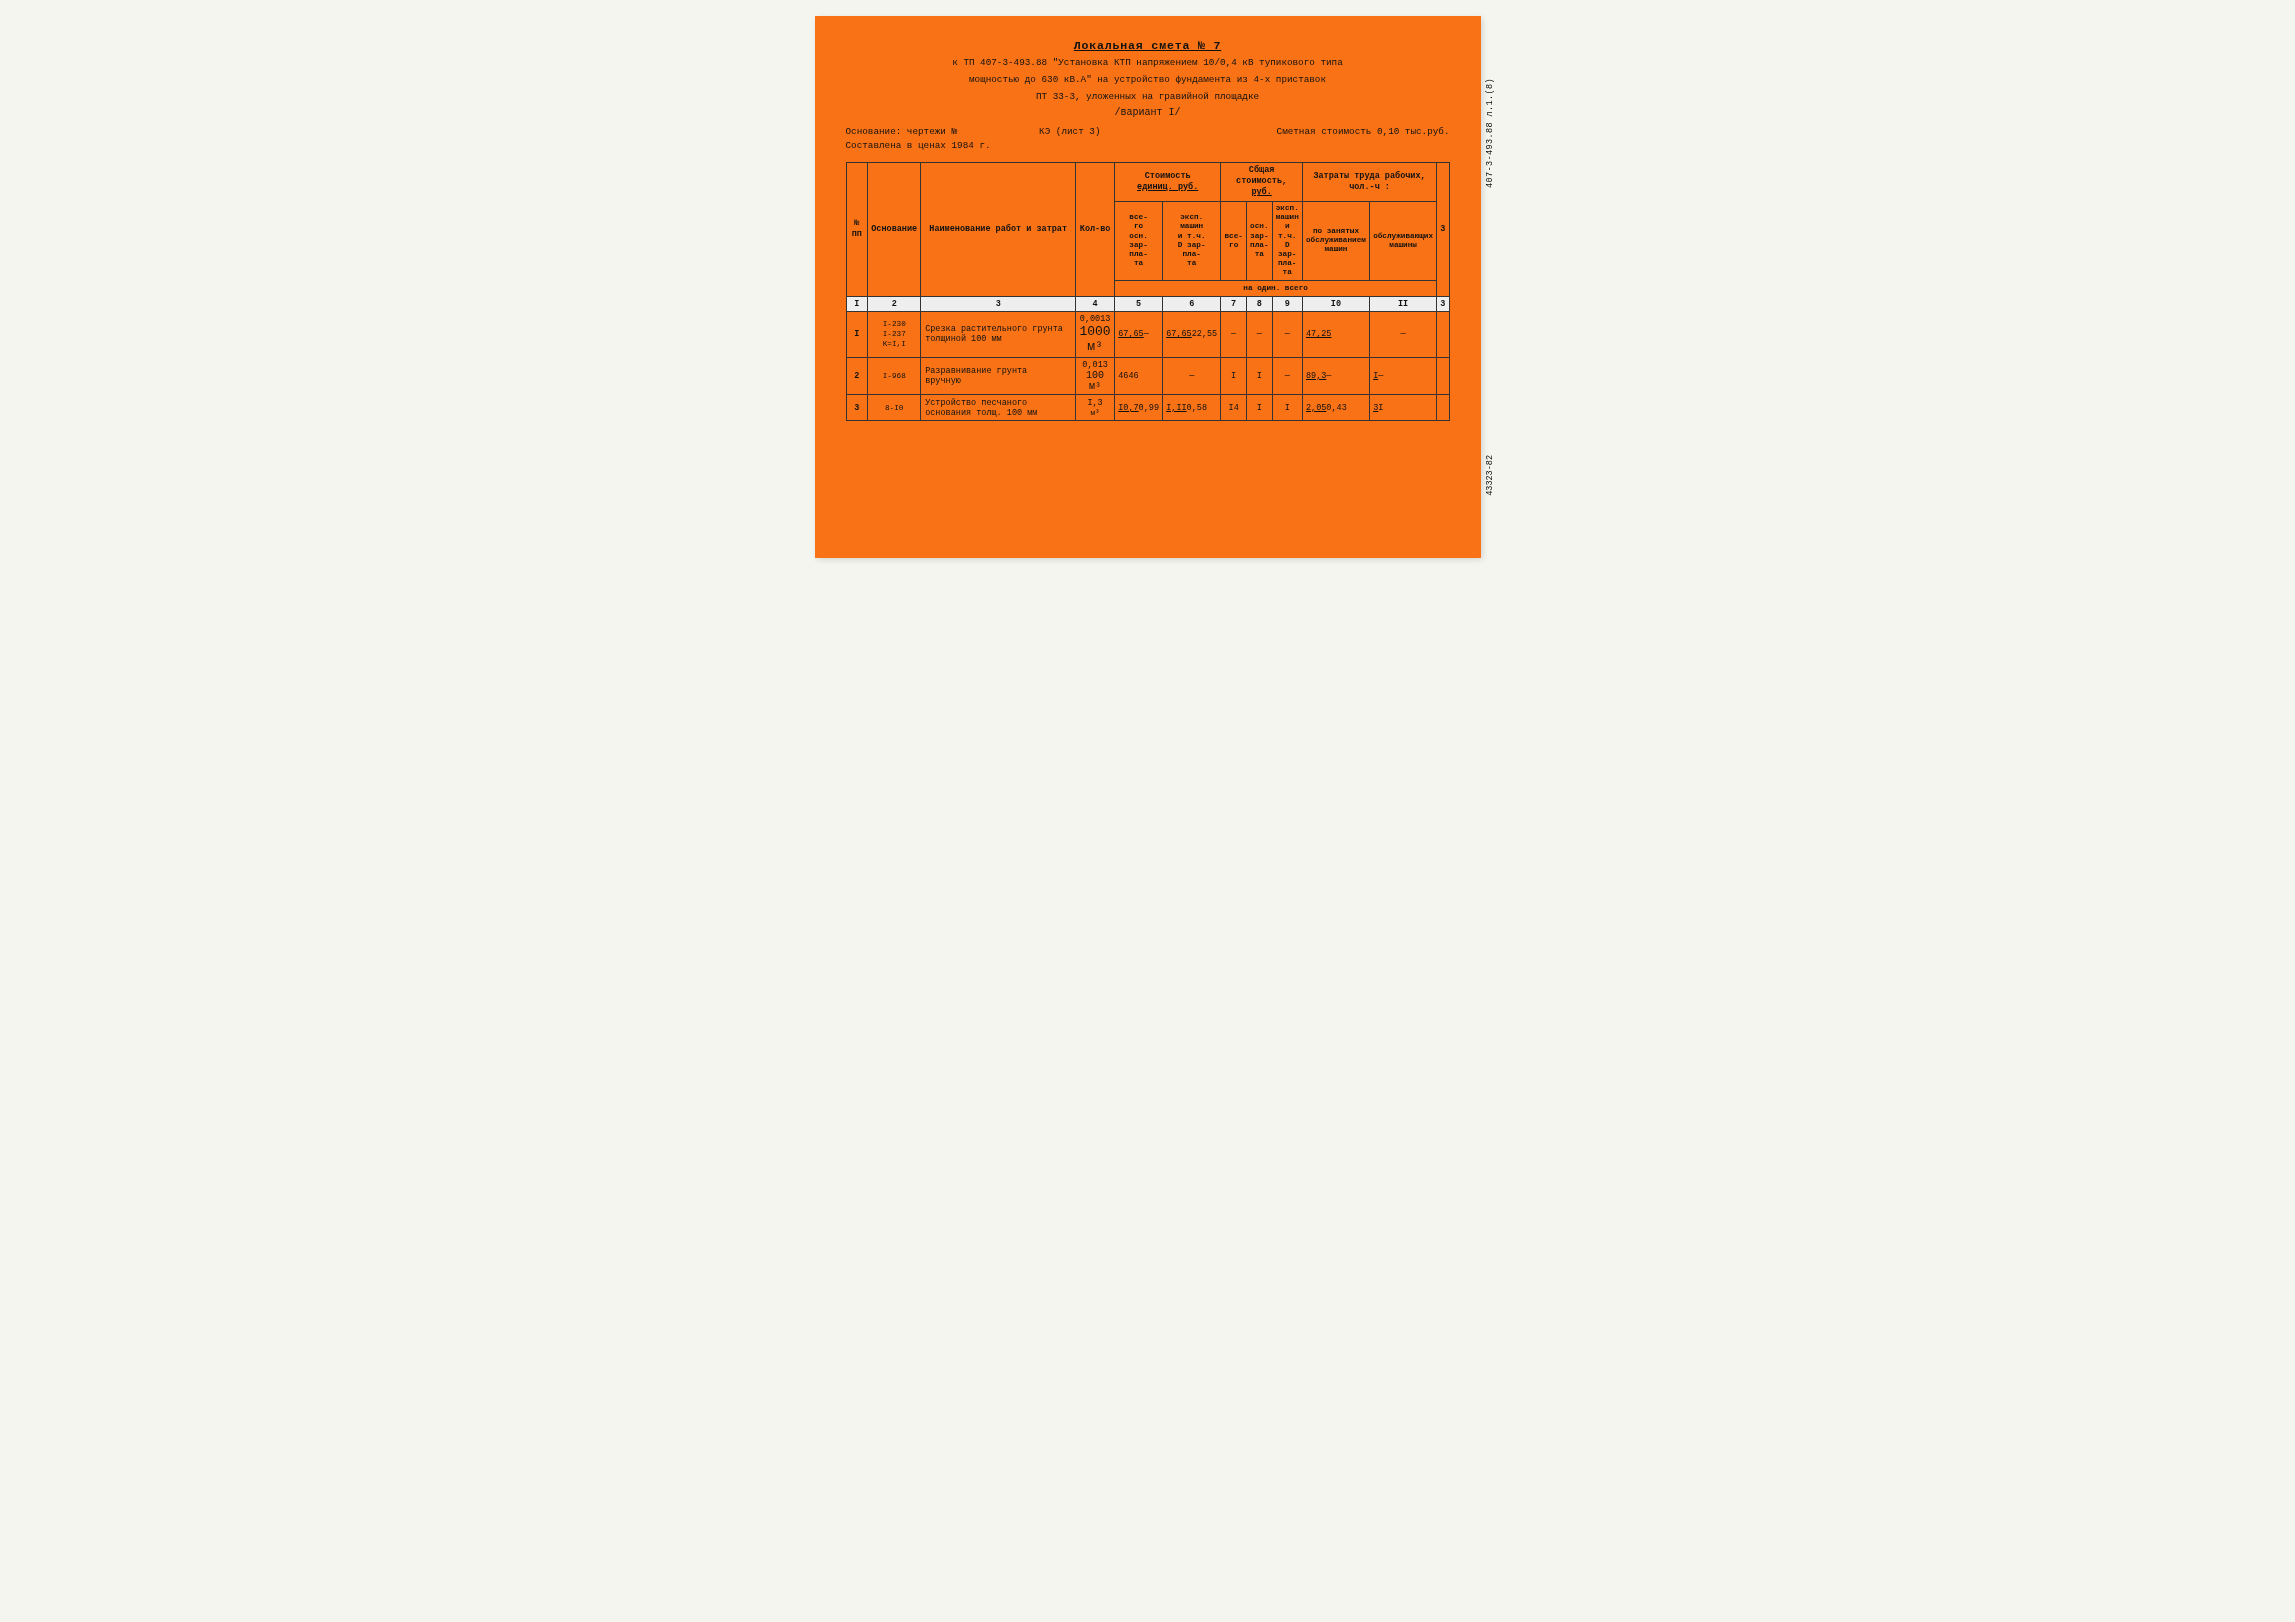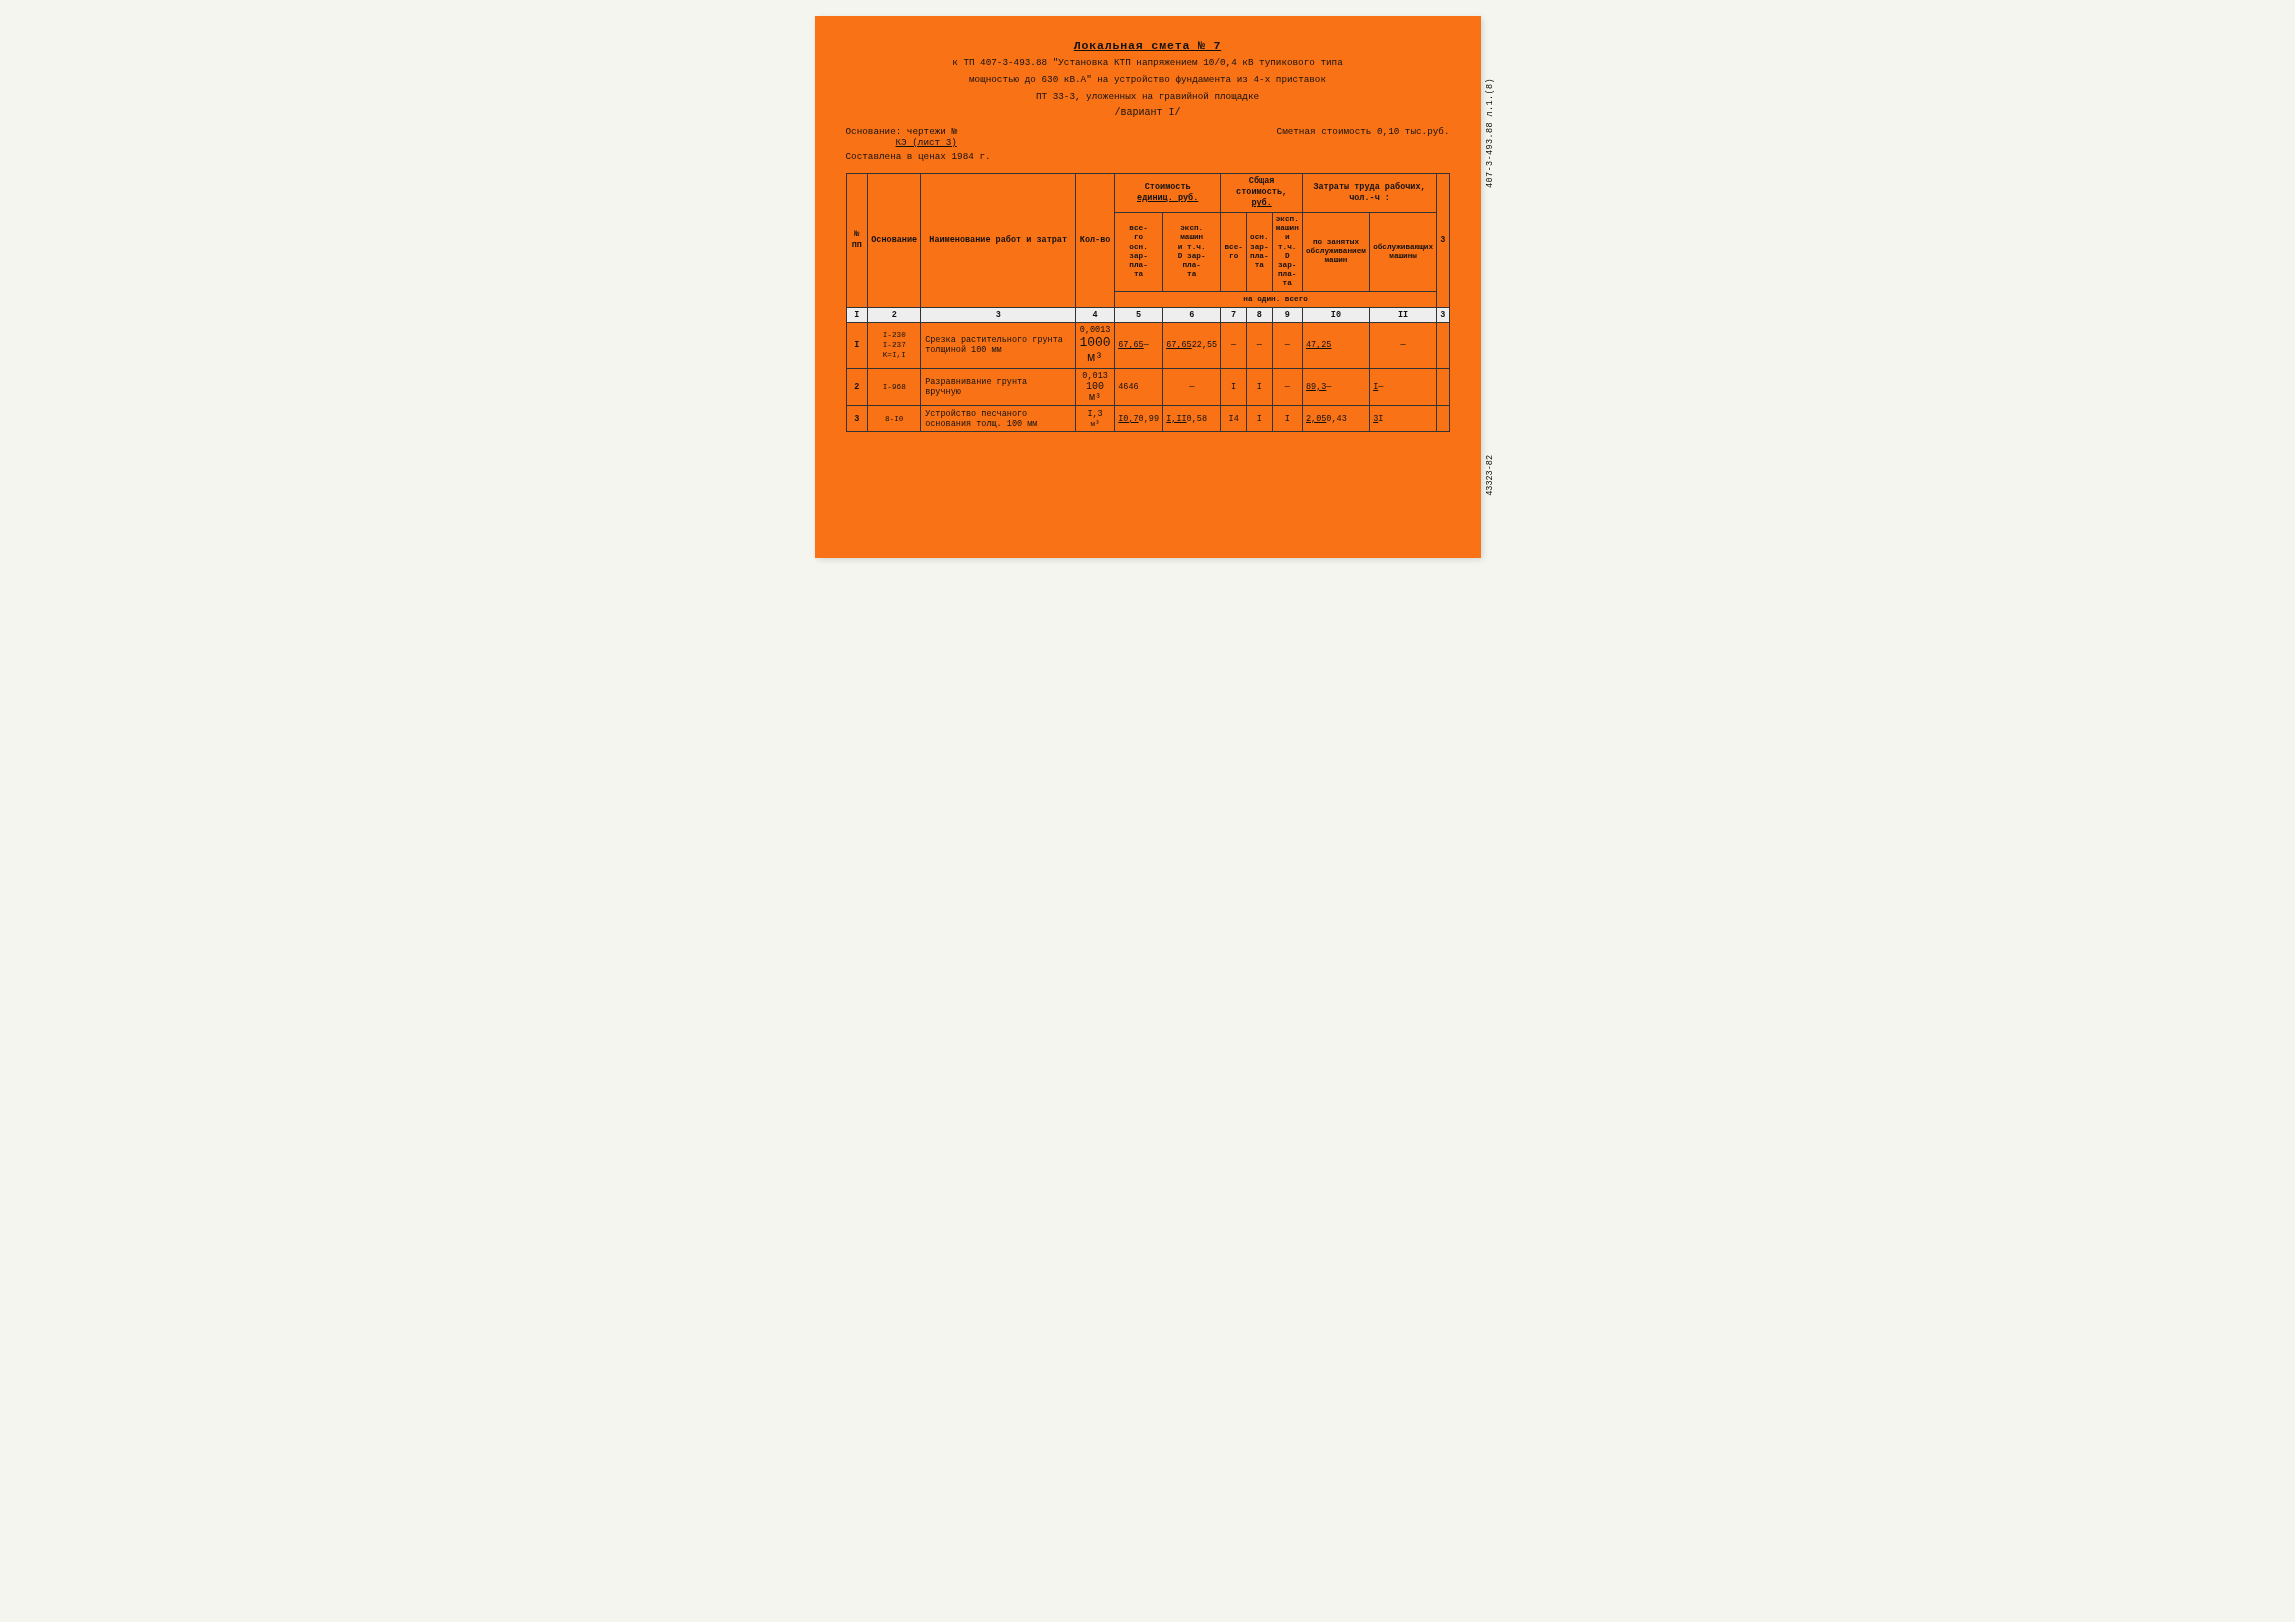--- a/index.html
+++ b/index.html
@@ -67,21 +67,21 @@
       margin-bottom: 7.7px;
     }
     .meta-row {
       display: flex;
       justify-content: space-between;
       margin-bottom: 3.1px;
       font-size: 9.3px;
     }
     .meta-left {
       display: flex;
-      flex-direction: column;
+      flex-direction: row;
     }
     .meta-right {
       font-size: 9.3px;
     }
     .compiled-row {
       font-size: 9.3px;
       margin-bottom: 10.8px;
     }
     .main-table {
       width: 100%;
@@ -137,21 +137,21 @@
     <div class="header-title">Локальная смета № 7</div>
     <div class="header-subtitle">к ТП 407-3-493.88 "Установка КТП напряжением 10/0,4 кВ тупикового типа</div>
     <div class="header-subtitle">мощностью до 630 кВ.А" на устройство фундамента из 4-х приставок</div>
     <div class="header-subtitle">ПТ 33-3, уложенных на гравийной площадке</div>
     <div class="header-variant">/вариант I/</div>
   </div>
 
   <div class="meta-row">
     <div class="meta-left">
       <span>Основание: чертежи №</span>
-      <span style="margin-left:34px; text-decoration:underline;padding-left:16px;">КЭ (лист 3)</span>
+      <span style="margin-left:66px; padding-left:16px;">КЭ (лист 3)</span>
     </div>
     <div class="meta-right">Сметная стоимость 0,10 тыс.руб.</div>
   </div>
   <div class="compiled-row">Составлена в ценах 1984 г.</div>
 
   <table class="main-table">
     <thead>
       <tr class="header-divider">
         <th class="col-nn" rowspan="3">№<br>пп</th>
         <th class="col-osnov" rowspan="3">Основание</th>

